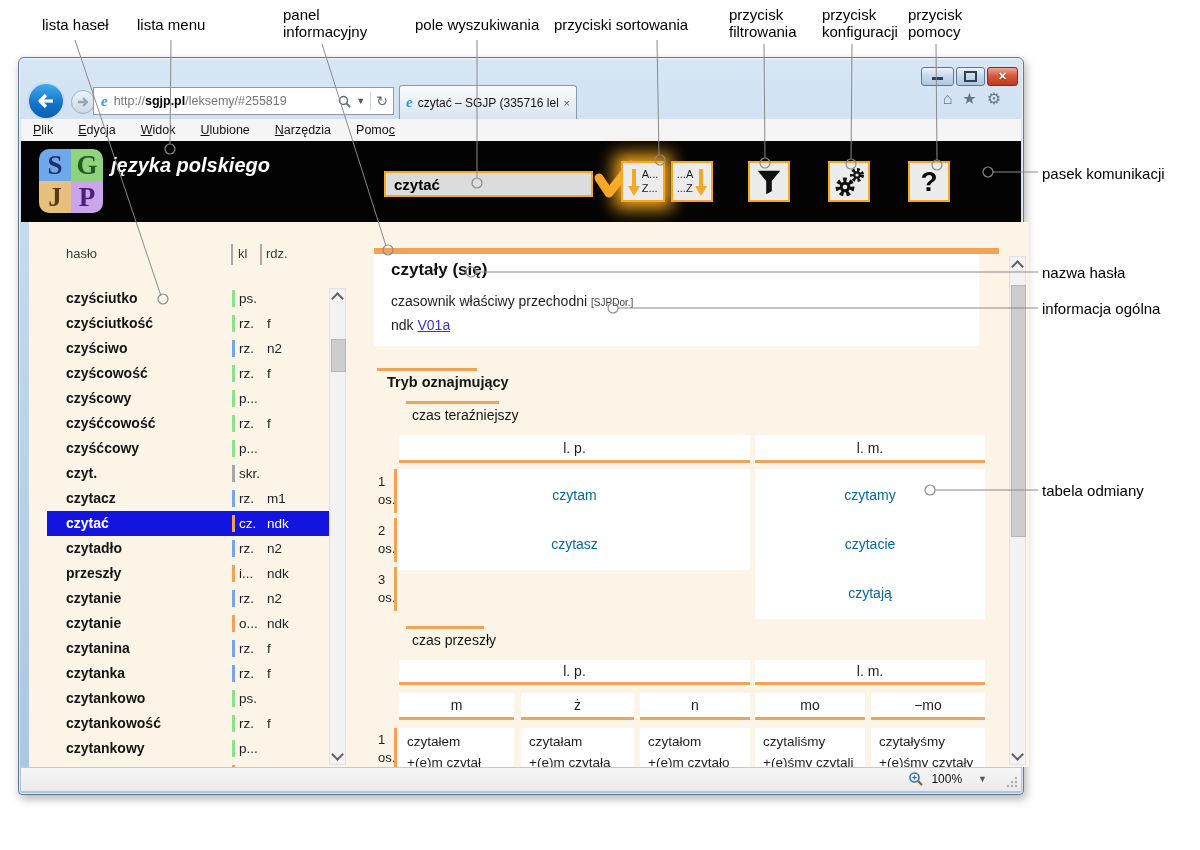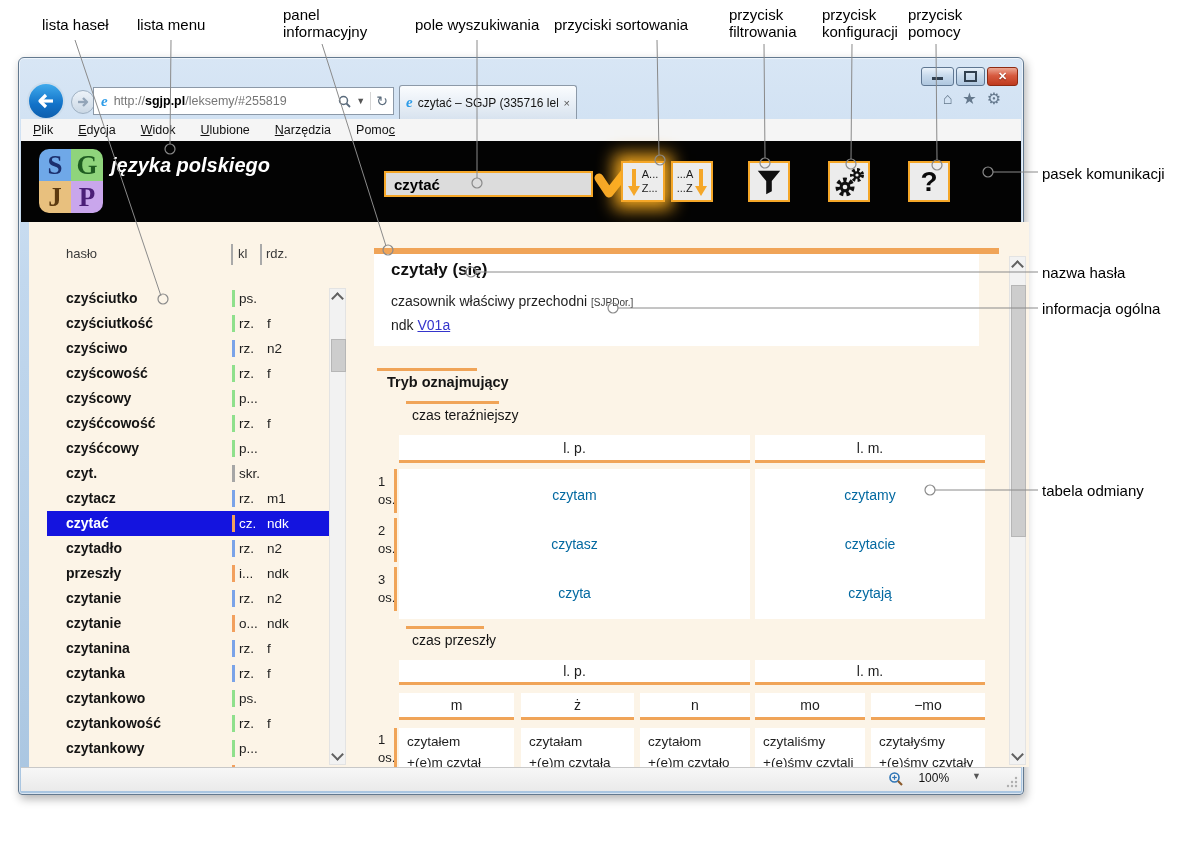--- a/index.html
+++ b/index.html
@@ -91,21 +91,21 @@
     font-size:14px;color:#1E1E1E;border-bottom:3px solid #F0A458}
   .t1head{height:25px}.t2head{height:22px}.t2sub{height:24px}
   .t1cell{position:absolute;height:52px;background:#FFF;display:flex;align-items:center;justify-content:center;font-size:14px;color:#0369a1}
   .vbar{position:absolute;width:3px;background:#F0A458}
   .rlabel{position:absolute;width:22px;font-size:13px;color:#1E1E1E;line-height:1.35}
   .t2cell{position:absolute;height:62px;background:#FFF;font-size:13.5px;color:#1E1E1E;
     padding:4px 8px;line-height:1.55;box-sizing:border-box}
   
   .statusbar{position:absolute;left:2px;top:709px;width:1000px;height:24px;
     background:linear-gradient(#F7F7F7,#EAEAEA);border-top:1px solid #C8C8C8;box-sizing:border-box}
-  .zoomctl{position:absolute;right:40px;top:3px;display:flex;align-items:flex-start;gap:15px;font-size:12px;color:#111}
+  .zoomctl{position:absolute;right:34px;top:3px;display:flex;align-items:center;gap:8px;font-size:12px;color:#111}
   .grip{position:absolute;right:3px;bottom:3px}
 </style>
 </head>
 <body>
 
 <div class="annot" style="left:42px;top:16px">lista haseł</div>
 <div class="annot" style="left:137px;top:16px">lista menu</div>
 <div class="annot" style="left:283px;top:6px;width:95px">panel informacyjny</div>
 <div class="annot" style="left:415px;top:16px">pole wyszukiwania</div>
 <div class="annot" style="left:554px;top:16px">przyciski sortowania</div>
@@ -418,21 +418,20 @@
     <div class="t1cell" style="left:370px;top:247px;width:351px">czytam</div>
     <div class="t1cell" style="left:726px;top:247px;width:230px">czytamy</div>
 
     <div class="rlabel" style="left:349px;top:300px">2 os.</div>
     <div class="vbar" style="left:365px;top:296px;height:44px"></div>
     <div class="t1cell" style="left:370px;top:296px;width:351px">czytasz</div>
     <div class="t1cell" style="left:726px;top:296px;width:230px">czytacie</div>
 
     <div class="rlabel" style="left:349px;top:349px">3 os.</div>
     <div class="vbar" style="left:365px;top:345px;height:44px"></div>
-    <div class="t1cell" style="left:370px;top:345px;width:351px">czyta</div>
     <div class="t1cell" style="left:726px;top:345px;width:230px">czytają</div>
 
     <div class="sline" style="left:377px;top:404px;width:78px"></div>
     <div class="shead" style="left:383px;top:410px;font-size:14px">czas przeszły</div>
 
     <div class="t2head" style="left:370px;top:438px;width:351px">l. p.</div>
     <div class="t2head" style="left:726px;top:438px;width:230px">l. m.</div>
 
     <div class="t2sub" style="left:370px;top:471px;width:115px">m</div>
     <div class="t2sub" style="left:492px;top:471px;width:113px">ż</div>

